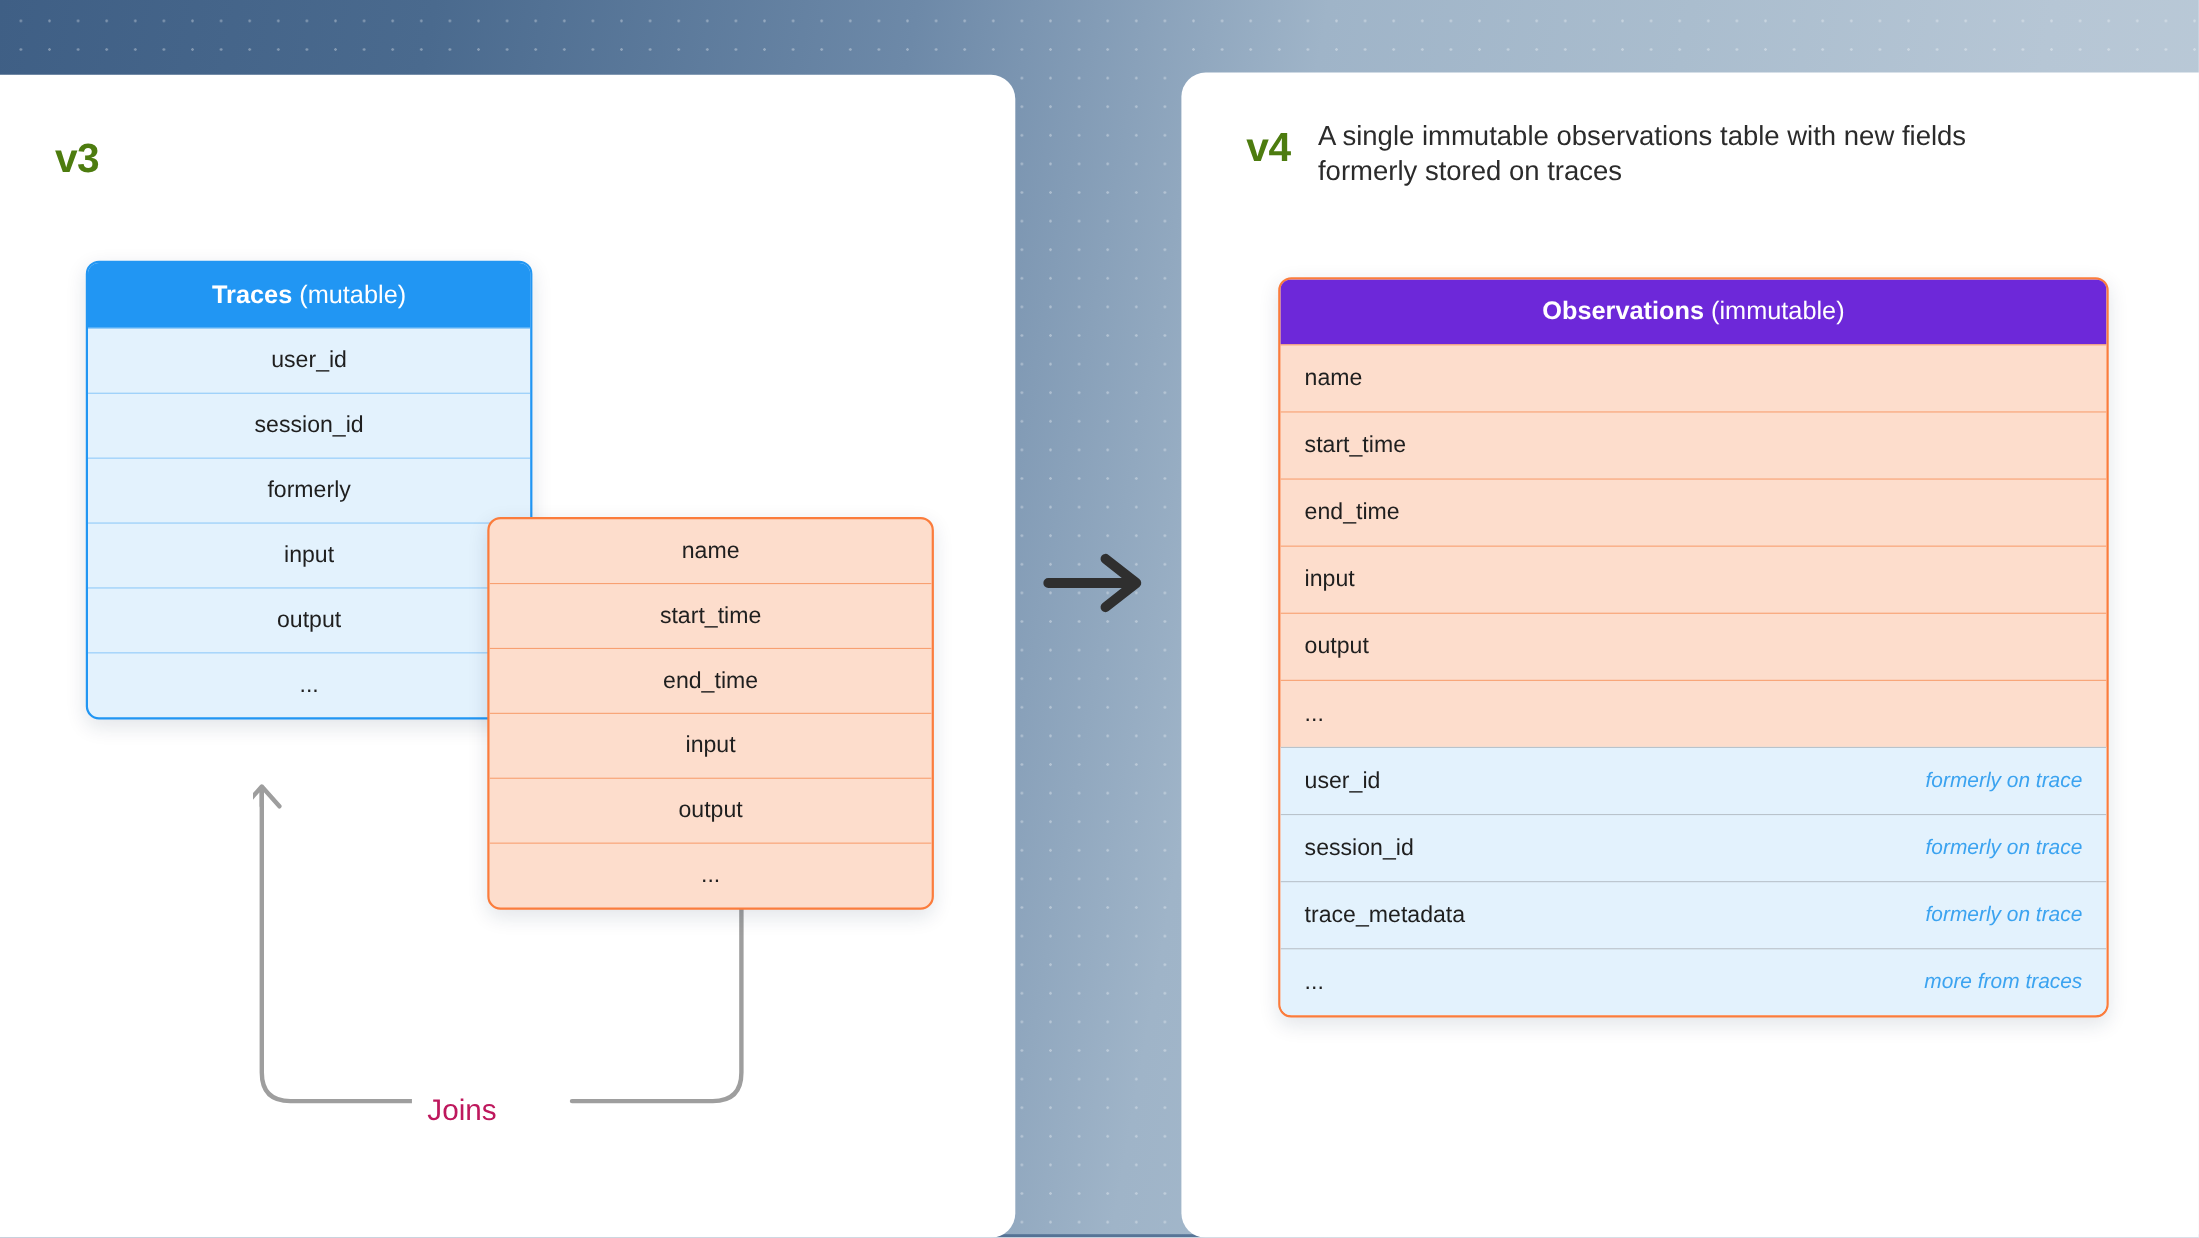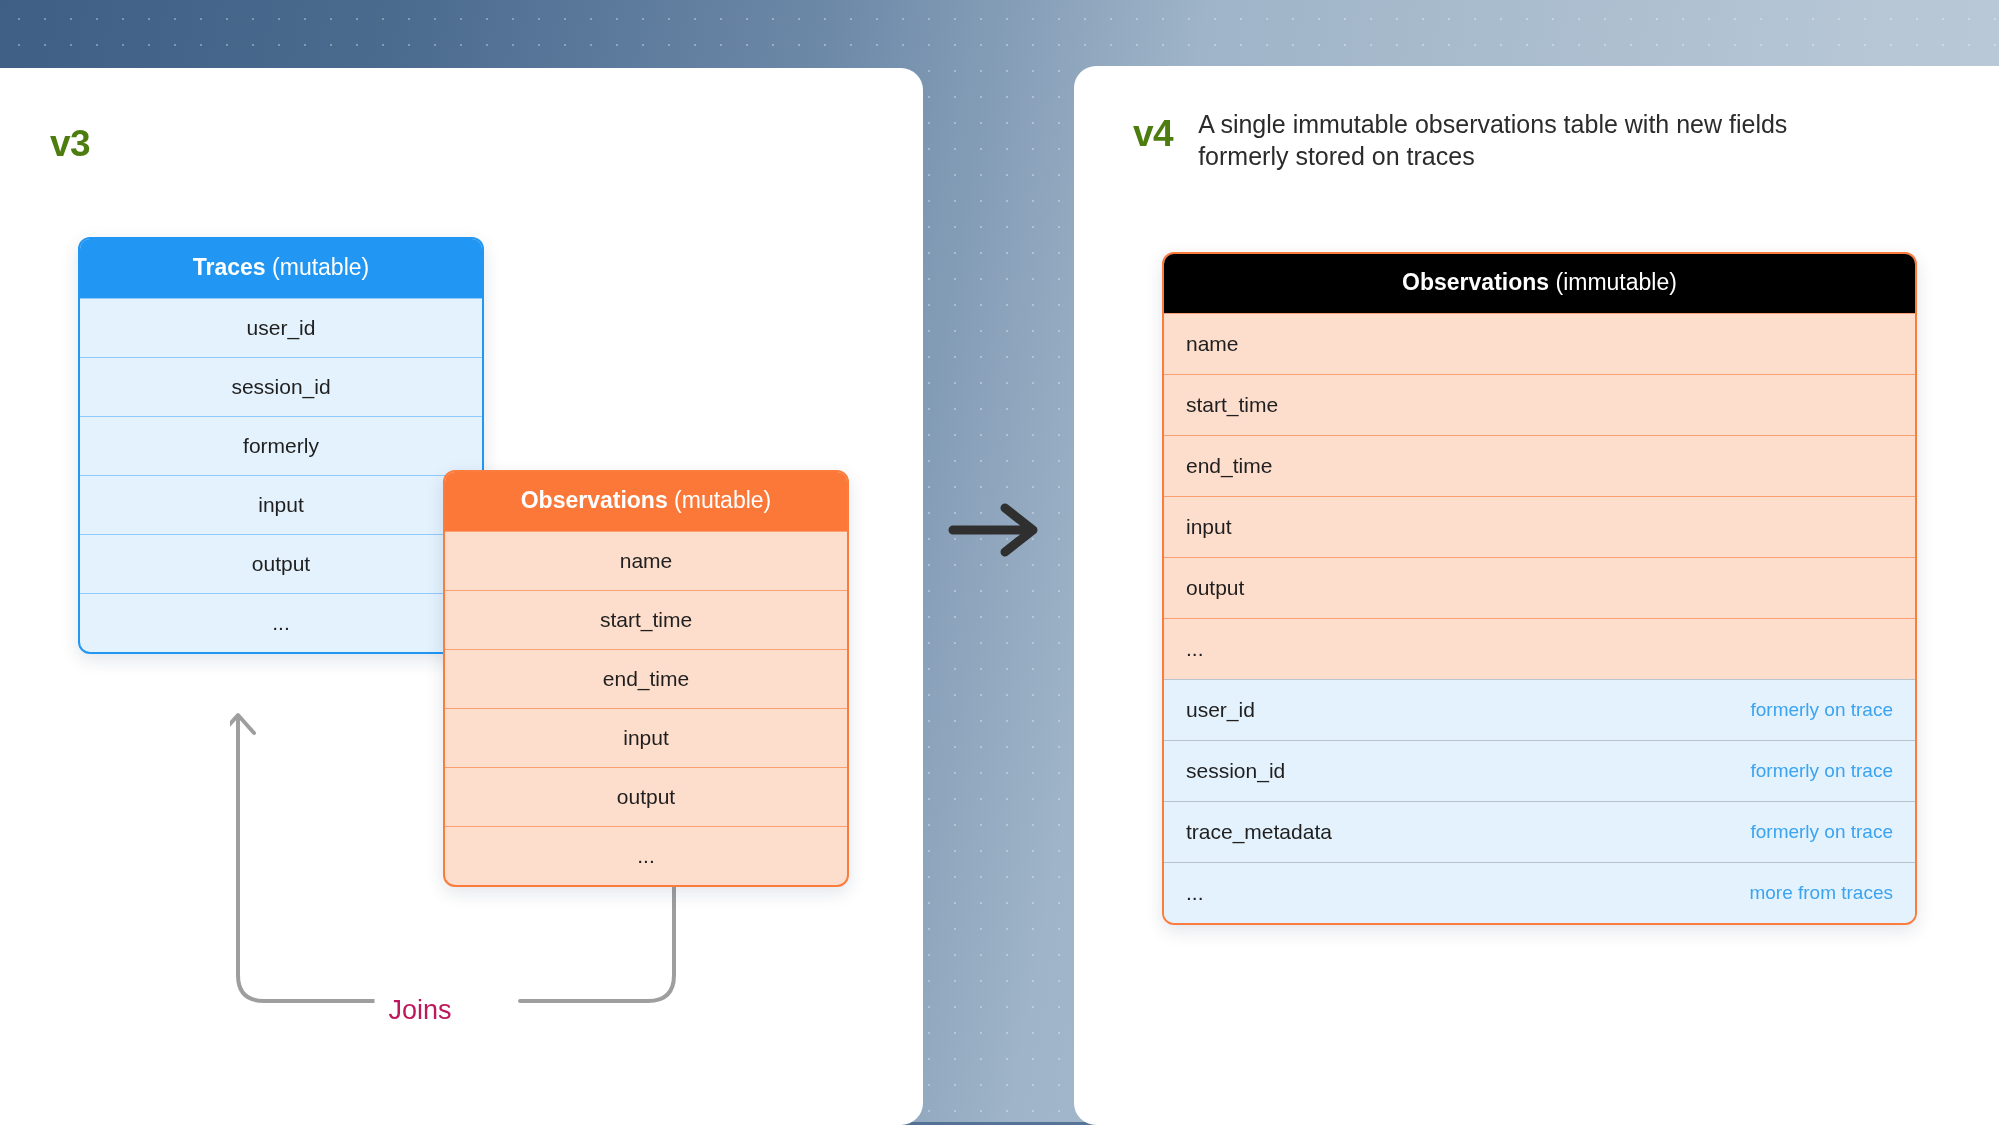--- a/index.html
+++ b/index.html
@@ -107,37 +107,38 @@
   #tbl-obs-mut .tbl-head { background: #fb7838; }
   #tbl-obs-mut .row { border-top: 1px solid #f8a071; }
   #tbl-obs-mut .row:first-of-type { border-top: none; }
 
   
   #tbl-obs-imm {
     left: 1162px; top: 252px; width: 755px;
     border: 2px solid #fb7c3c;
     background: #fdddcc;
   }
-  #tbl-obs-imm .tbl-head { background: #000000; }
+  #tbl-obs-imm .tbl-head { background: #6d28d9; }
   #tbl-obs-imm .row {
     border-top: 1px solid #f8a071;
     text-align: left;
     padding: 18px 22px;
     display: flex;
     align-items: center;
     justify-content: space-between;
     font-size: 21px;
   }
   #tbl-obs-imm .row:first-of-type { border-top: none; }
   #tbl-obs-imm .row.blue {
     background: #e3f2fd;
     border-top: 1px solid #b9c3cb;
   }
   .row-note {
     font-size: 19px;
+    font-style: italic;
     color: #3ba3f0;
     font-weight: 400;
   }
 
   
   #center-arrow {
     position: absolute;
     left: 945px; top: 500px;
     width: 110px; height: 60px;
   }
@@ -186,24 +187,20 @@
 
 <svg id="joins-svg" viewBox="0 0 480 330">
   <path d="M 8 12 L 8 270 Q 8 296 34 296 L 170 296" fill="none" stroke="#9e9e9e" stroke-width="4" stroke-linecap="round"></path>
   <path d="M 8 28 L 8 12 L 8 28 M -8 28 L 8 10 L 24 28" fill="none" stroke="#9e9e9e" stroke-width="4" stroke-linecap="round" stroke-linejoin="round"></path>
   <path d="M 290 296 L 418 296 Q 444 296 444 270 L 444 62" fill="none" stroke="#9e9e9e" stroke-width="4" stroke-linecap="round"></path>
   <path d="M 428 78 L 444 60 L 460 78" fill="none" stroke="#9e9e9e" stroke-width="4" stroke-linecap="round" stroke-linejoin="round"></path>
 </svg>
 <div id="joins-label">Joins</div>
 
 <div class="tbl" id="tbl-obs-mut">
-  <div class="tbl-head">
-    <b>Observations</b>
-    <span>(mutable)</span>
-  </div>
   <div class="row">name</div>
   <div class="row">start_time</div>
   <div class="row">end_time</div>
   <div class="row">input</div>
   <div class="row">output</div>
   <div class="row">...</div>
 </div>
 
 <svg id="center-arrow" viewBox="0 0 110 60">
   <path d="M 8 30 L 86 30 M 60 8 L 88 30 L 60 52" fill="none" stroke="#2f2f2f" stroke-width="9" stroke-linecap="round" stroke-linejoin="round"></path>

